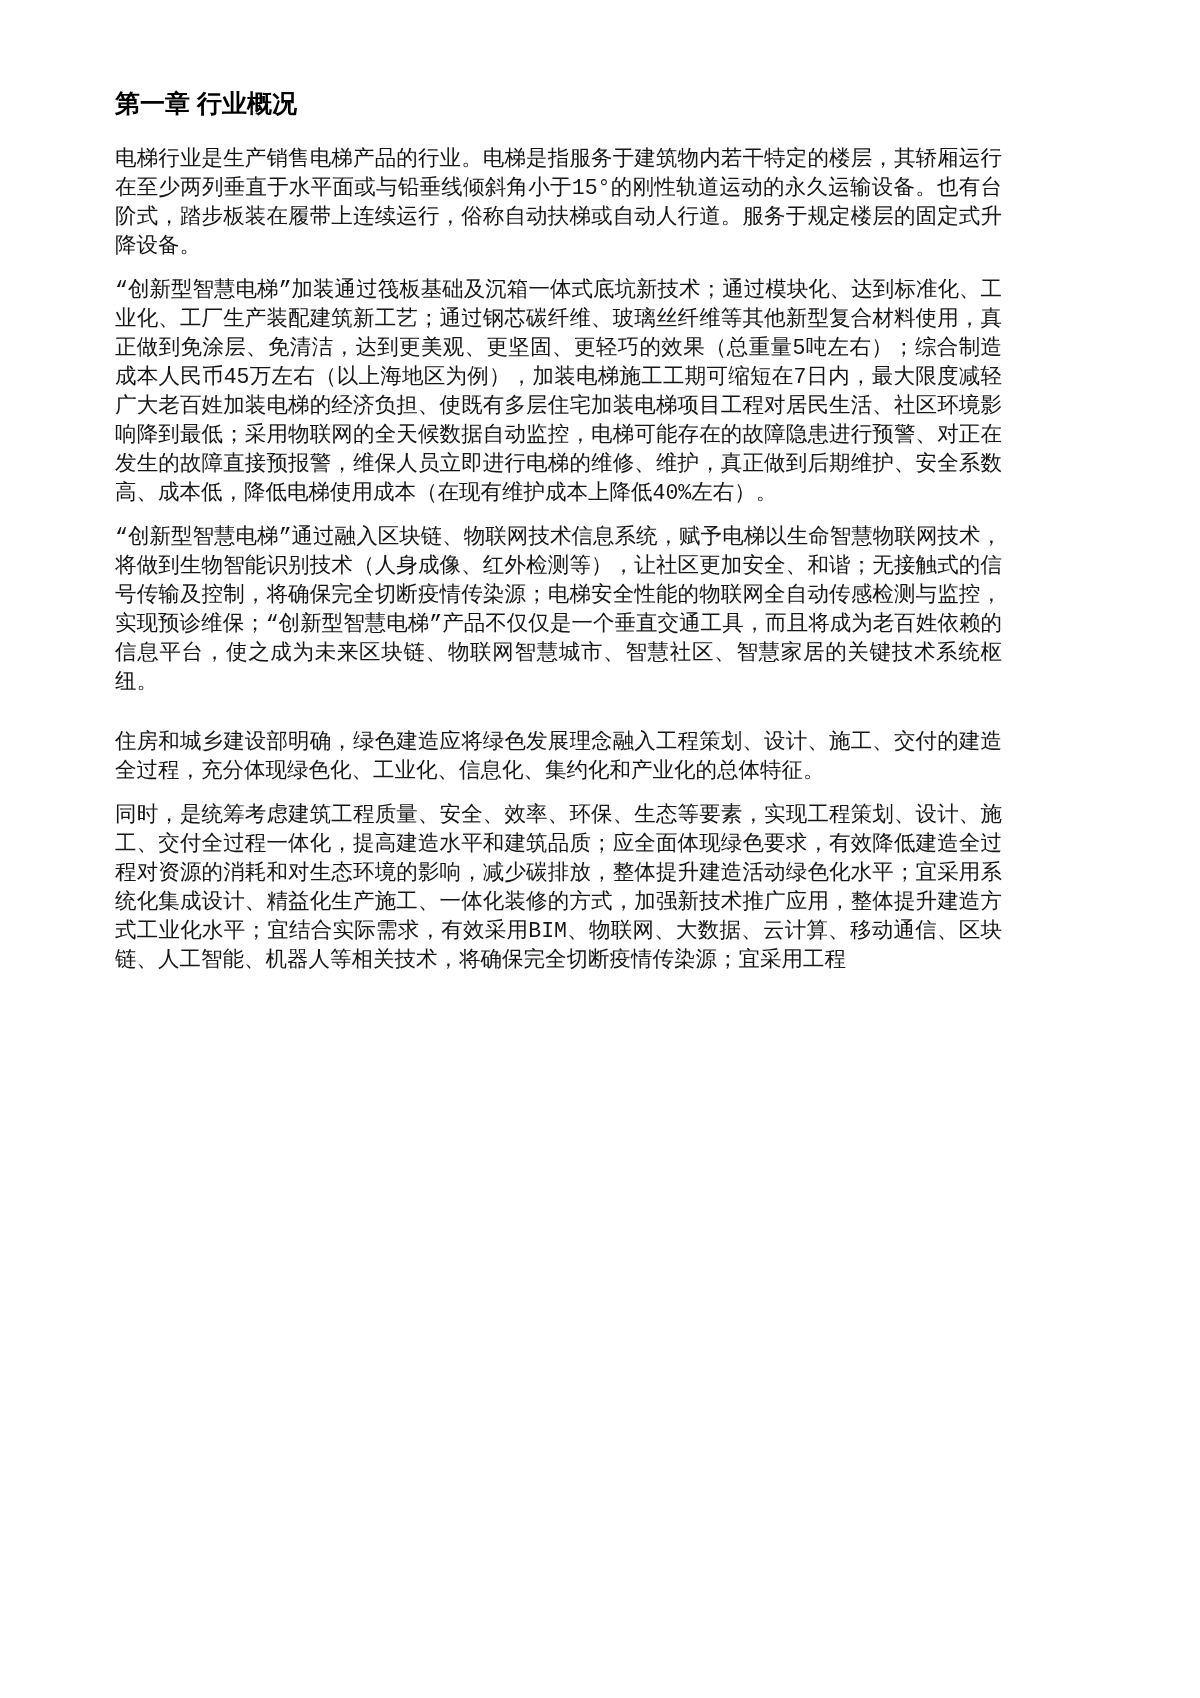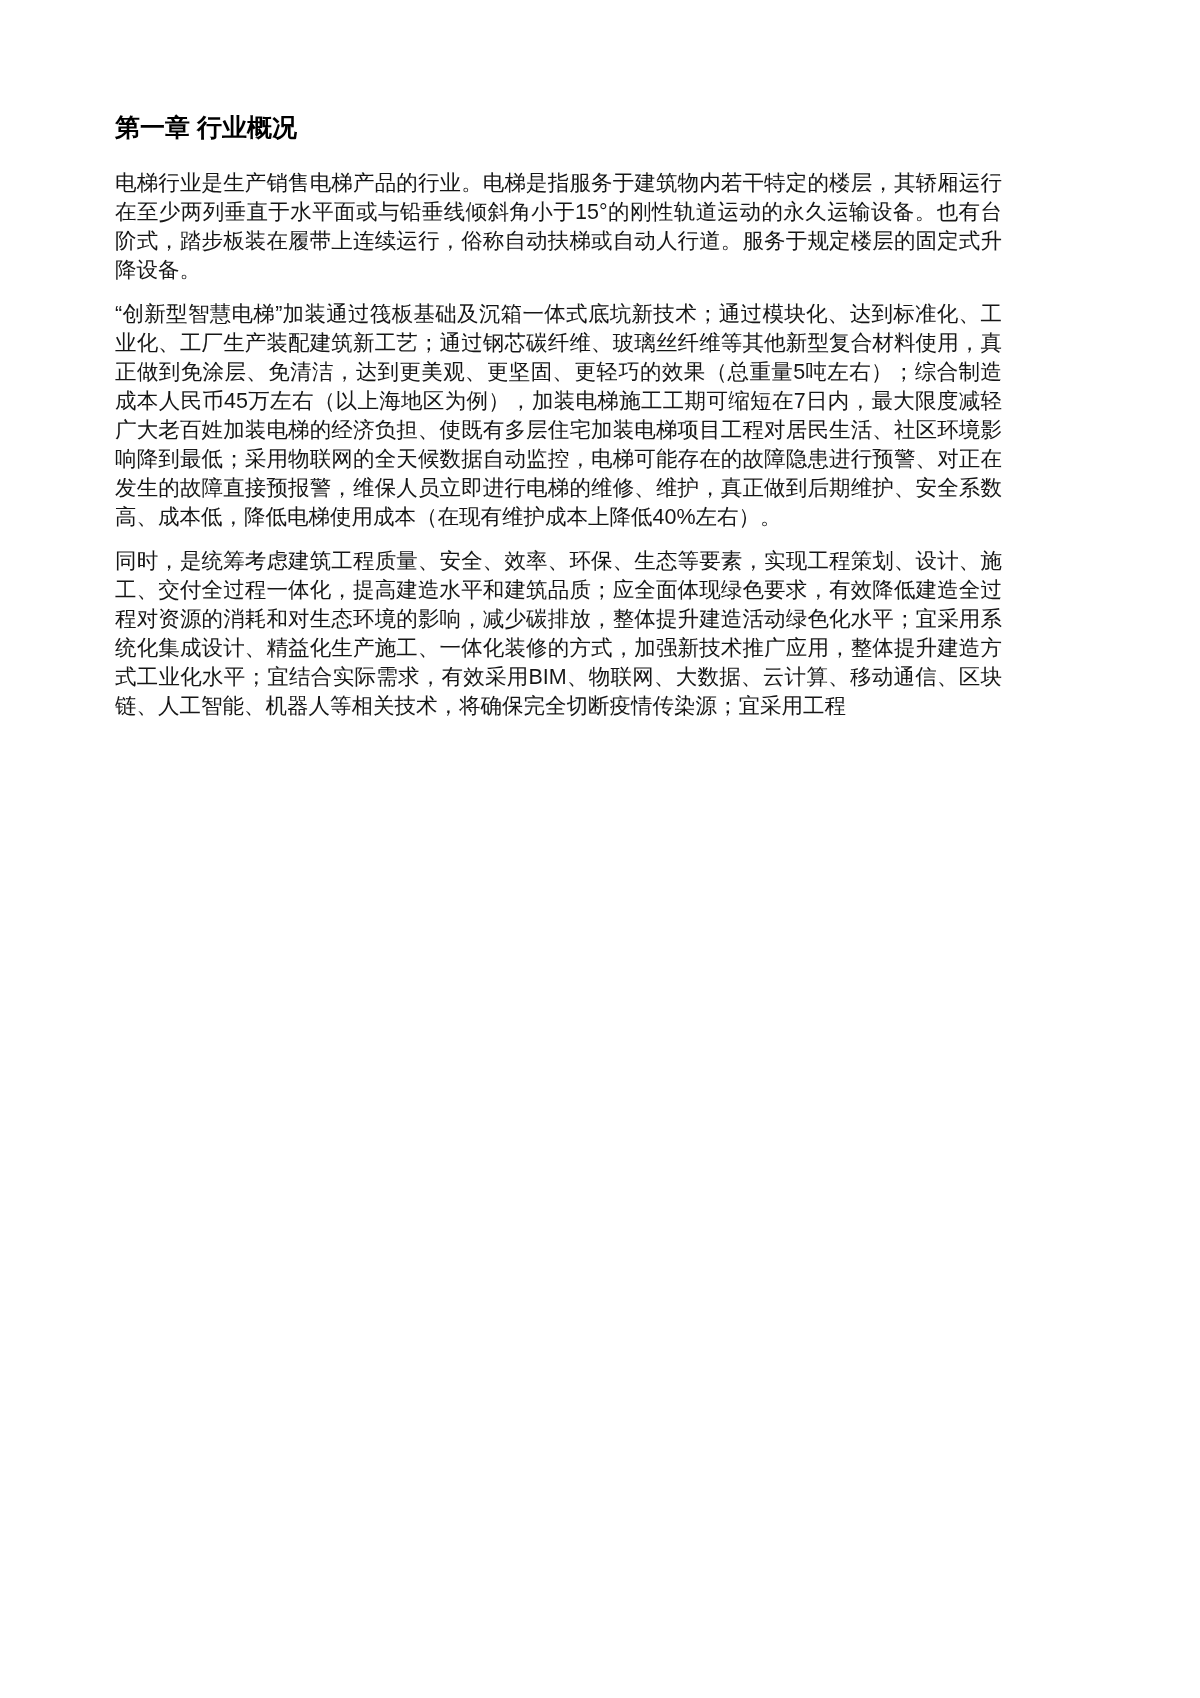--- a/index.html
+++ b/index.html
@@ -6,53 +6,56 @@
   html, body {
     margin: 0;
     padding: 0;
     background: #ffffff;
   }
   .page {
     position: relative;
     width: 1200px;
     height: 1698px;
     background: #ffffff;
-    padding: 112px 198px 0 115px;
+    padding: 88px 198px 0 115px;
     font-family: "Liberation Sans", "DejaVu Sans", sans-serif;
     color: #161616;
     overflow: hidden;
   }
   .chapter-title {
     font-size: 25px;
     font-weight: 700;
     color: #000000;
     margin: 0 0 27px 0;
     line-height: 30px;
   }
   .para {
     font-size: 21.5px;
     line-height: 29px;
     margin: 0 0 15px 0;
     text-align: justify;
     text-justify: inter-ideograph;
     word-break: break-all;
     color: #161616;
+    font-family: Liberation Mono, monospace;
   }
   .para-gap {
     margin-top: 31px;
   }
 </style>
 </head>
 <body>
 
 <div class="page">
   <h1 class="chapter-title">第一章 行业概况</h1>
 
   <p class="para">电梯行业是生产销售电梯产品的行业。电梯是指服务于建筑物内若干特定的楼层，其轿厢运行在至少两列垂直于水平面或与铅垂线倾斜角小于15°的刚性轨道运动的永久运输设备。也有台阶式，踏步板装在履带上连续运行，俗称自动扶梯或自动人行道。服务于规定楼层的固定式升降设备。</p>
 
 
 
   <p class="para"> “创新型智慧电梯”加装通过筏板基础及沉箱一体式底坑新技术；通过模块化、达到标准化、工业化、工厂生产装配建筑新工艺；通过钢芯碳纤维、玻璃丝纤维等其他新型复合材料使用，真正做到免涂层、免清洁，达到更美观、更坚固、更轻巧的效果（总重量5吨左右）；综合制造成本人民币45万左右（以上海地区为例），加装电梯施工工期可缩短在7日内，最大限度减轻广大老百姓加装电梯的经济负担、使既有多层住宅加装电梯项目工程对居民生活、社区环境影响降到最低；采用物联网的全天候数据自动监控，电梯可能存在的故障隐患进行预警、对正在发生的故障直接预报警，维保人员立即进行电梯的维修、维护，真正做到后期维护、安全系数高、成本低，降低电梯使用成本（在现有维护成本上降低40%左右）。</p>
 
+  <p class="para"> “创新型智慧电梯”通过融入区块链、物联网技术信息系统，赋予电梯以生命智慧物联网技术，将做到生物智能识别技术（人身成像、红外检测等），让社区更加安全、和谐；无接触式的信号传输及控制，将确保完全切断疫情传染源；电梯安全性能的物联网全自动传感检测与监控，实现预诊维保；“创新型智慧电梯”产品不仅仅是一个垂直交通工具，而且将成为老百姓依赖的信息平台，使之成为未来区块链、物联网智慧城市、智慧社区、智慧家居的关键技术系统枢纽。</p>
 
+  <p class="para para-gap">住房和城乡建设部明确，绿色建造应将绿色发展理念融入工程策划、设计、施工、交付的建造全过程，充分体现绿色化、工业化、信息化、集约化和产业化的总体特征。</p>
 
   <p class="para">同时，是统筹考虑建筑工程质量、安全、效率、环保、生态等要素，实现工程策划、设计、施工、交付全过程一体化，提高建造水平和建筑品质；应全面体现绿色要求，有效降低建造全过程对资源的消耗和对生态环境的影响，减少碳排放，整体提升建造活动绿色化水平；宜采用系统化集成设计、精益化生产施工、一体化装修的方式，加强新技术推广应用，整体提升建造方式工业化水平；宜结合实际需求，有效采用BIM、物联网、大数据、云计算、移动通信、区块链、人工智能、机器人等相关技术，将确保完全切断疫情传染源；宜采用工程</p>
 </div>
 
 </body></html>

